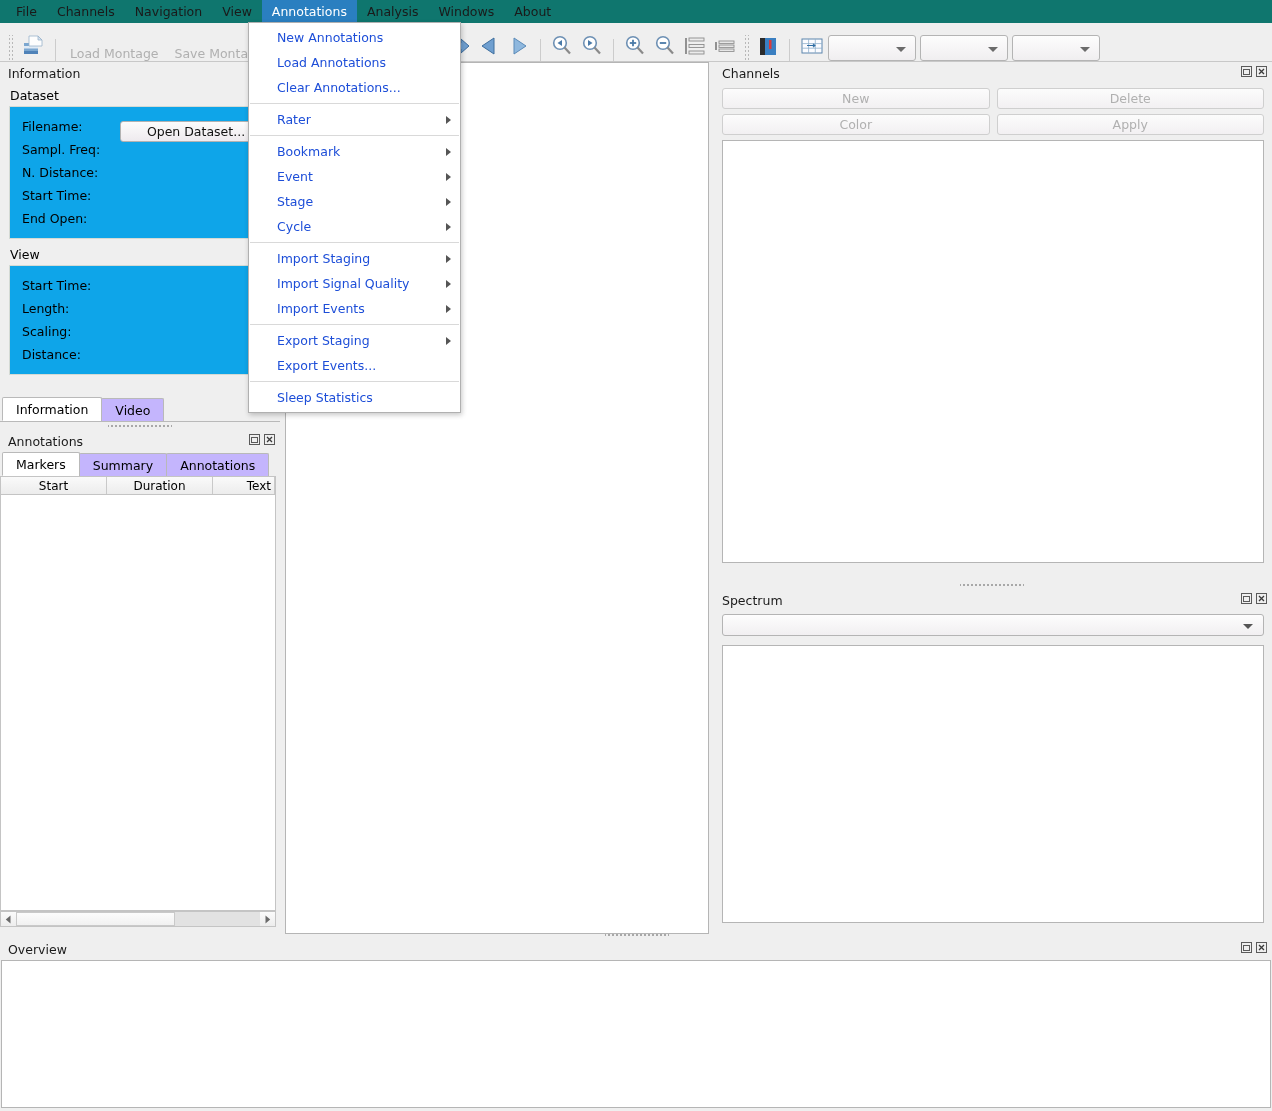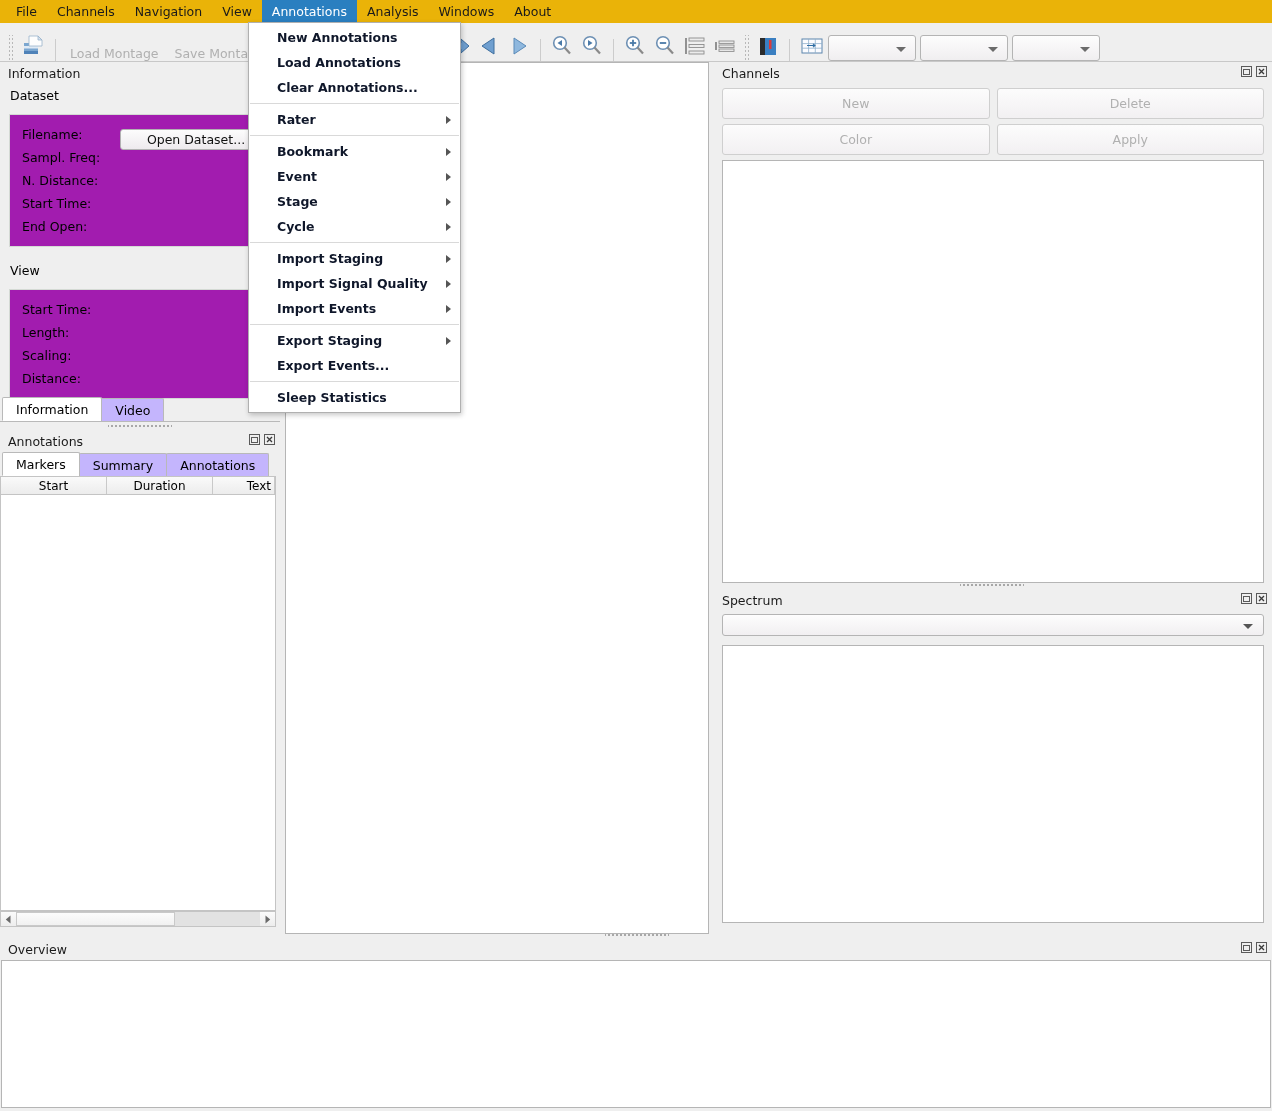--- a/index.html
+++ b/index.html
@@ -10,21 +10,21 @@
     font-family: "DejaVu Sans", "Liberation Sans", sans-serif;
     font-size: 12.5px;
     color: #000;
     overflow: hidden;
   }
   #app { position: relative; width: 1272px; height: 1111px; }
 
   
   .menubar {
     position: absolute; left: 0; top: 0; width: 1272px; height: 23px;
-    background: #eab308; display: flex; align-items: stretch;
+    background: #0f766e; display: flex; align-items: stretch;
     padding-left: 6px;
   }
   .menu-item {
     padding: 0 10px; display: flex; align-items: center;
     font-size: 12.5px; color: #1a1a1a; white-space: nowrap;
   }
   .menu-item.active { background: #2a7fc0; color: #fff; }
 
   
   .toolbar {
@@ -68,21 +68,21 @@
   .dock-btns { position: absolute; right: 4px; top: 3px; display: flex; gap: 2px; }
   .dock-btn { width: 13px; height: 13px; }
 
   
   #infoPanel {
     position: absolute; left: 0; top: 62px; width: 280px; height: 333px;
     background: #efefef;
   }
   .groupbox-label { font-size: 12.5px; padding: 4px 0 3px 10px; }
   .groupbox {
-    margin: 8px 9px; border: 1px solid #d4dad4; background: #a21caf;
+    margin: 0 9px; border: 1px solid #d4dad4; background: #0ea5e9;
     padding: 8px 0 8px 0;
   }
   .gb-row {
     display: flex; align-items: center; height: 23px; padding-left: 12px;
     font-size: 12.5px;
   }
   .gb-key { min-width: 96px; }
   .open-btn {
     height: 21px; padding: 0 16px; font-size: 12.5px;
     background: linear-gradient(#fcfcfc, #eeeaee);
@@ -138,21 +138,21 @@
   
   #traces {
     position: absolute; left: 285px; top: 62px; width: 424px; height: 872px;
     background: #fff; border: 1px solid #b5b5b5;
   }
 
   
   #channelsPanel { position: absolute; left: 714px; top: 62px; width: 558px; height: 520px; }
   .ch-btn-row { display: flex; gap: 7px; padding: 0 8px 5px 8px; }
   .ch-btn {
-    flex: 1; height: 31px; font-size: 12.5px; color: #b0b0b0;
+    flex: 1; height: 21px; font-size: 12.5px; color: #b0b0b0;
     background: linear-gradient(#fcfcfc,#f2f0f2);
     border: 1px solid #cfcfcf; border-radius: 3px;
     display: flex; align-items: center; justify-content: center;
   }
   .white-box { background: #fff; border: 1px solid #b5b5b5; }
   #spectrumPanel { position: absolute; left: 714px; top: 589px; width: 558px; height: 345px; }
   .wide-combo {
     height: 22px; margin: 0 8px; background: linear-gradient(#fdfdfd,#f1eff1);
     border: 1px solid #b4b4b4; border-radius: 3px; position: relative;
   }
@@ -167,21 +167,21 @@
 
   
   .dropdown {
     position: absolute; left: 248px; top: 22px; width: 213px;
     background: #fff; border: 1px solid #b0b0b0;
     box-shadow: 1px 2px 5px rgba(0,0,0,0.22); z-index: 50;
     padding: 2px 0;
   }
   .dd-item {
     height: 25px; display: flex; align-items: center;
-    padding-left: 28px; font-size: 12.5px; color: #0f172a; position: relative; font-weight: bold;
+    padding-left: 28px; font-size: 12.5px; color: #1d4ed8; position: relative;
   }
   .dd-item .arrow {
     position: absolute; right: 9px; top: 9px;
     border-top: 4px solid transparent; border-bottom: 4px solid transparent;
     border-left: 5px solid #555;
   }
   .dd-sep { height: 1px; background: #d9d9d9; margin: 3px 1px; }
 </style>
 </head>
 <body>

